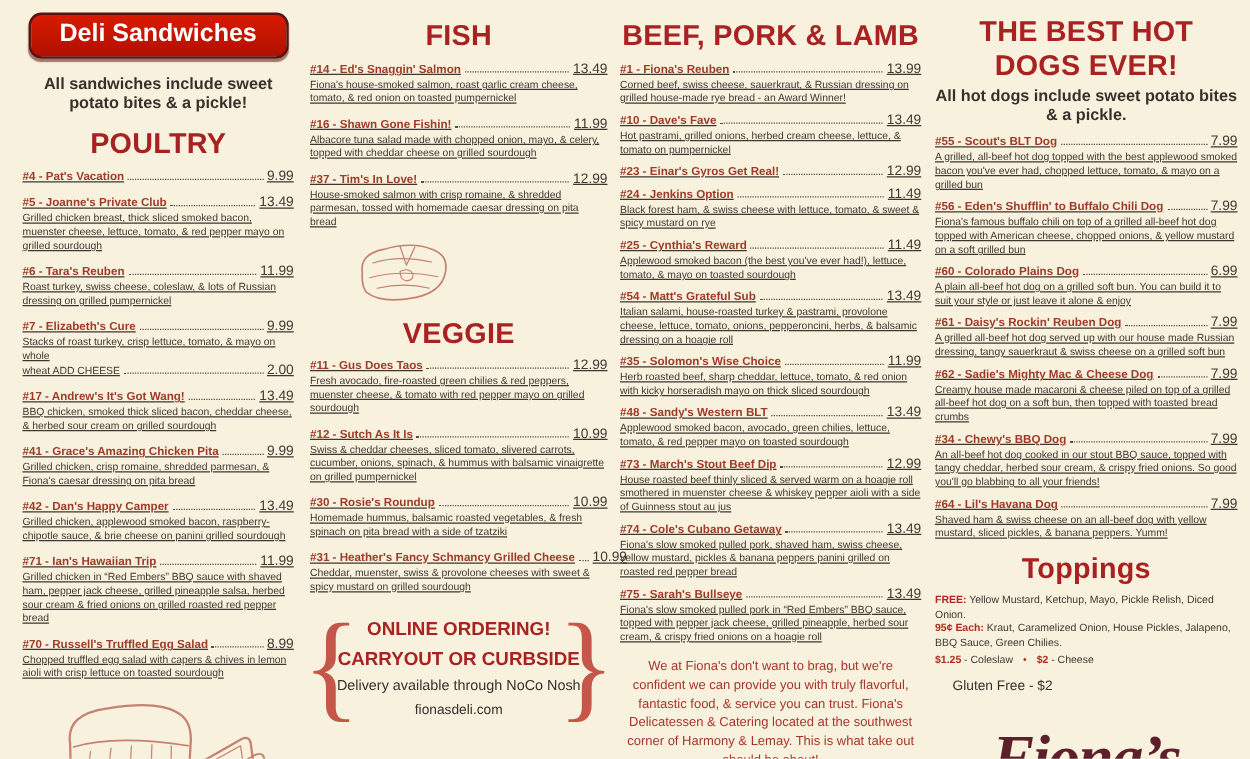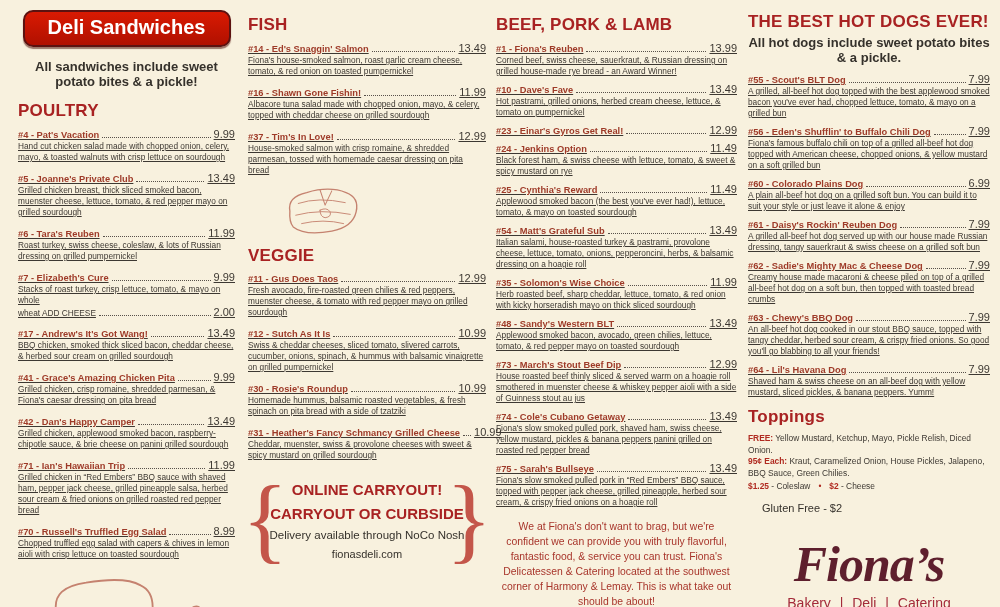--- a/index.html
+++ b/index.html
@@ -17,22 +17,22 @@
 
   .badge{
     margin:10px auto 0;width:178px;padding:4px 13px 6px;
     background:linear-gradient(#d91a02,#b01000);
     border:2px solid #5c1210;border-radius:10px;
     box-shadow:0 2px 1px rgba(80,18,10,.55);
     color:#fff;text-align:center;font-size:20px;font-weight:bold;
   }
   .note{font-size:13px;font-weight:bold;text-align:center;margin-top:12px;color:#35312b;}
   .sec{
-    color:#a82222;font-weight:bold;
-    font-size:17px;margin:12px 0 7px;letter-spacing:.2px;
+    text-align:center;color:#a82222;font-weight:bold;
+    font-size:23px;margin:12px 0 7px;letter-spacing:.2px;
   }
   .sec.tight{margin:9px 0 6px;}
   .item{margin-bottom:9px;text-decoration:underline;}
   .col3 .item{margin-bottom:6px;}
   .col4 .item{margin-bottom:6px;}
   .ihead{display:flex;align-items:baseline;}
   .ititle{color:#9e3a28;font-weight:bold;font-size:9.3px;white-space:nowrap;}
   .dots{flex:1;border-bottom:1.5px dotted #57504a;margin:0 3px 2px;min-width:8px;}
   .iprice{font-size:11px;color:#3d3832;}
   .idesc{font-size:8.3px;line-height:11px;margin-top:1px;color:#3d3832;}
@@ -78,21 +78,20 @@
   <div class="badge">Deli Sandwiches</div>
   <div class="note">All sandwiches include sweet potato bites &amp; a pickle!</div>
   <div class="sec">POULTRY</div>
   <div>
       <div class="item">
         <div class="ihead">
           <span class="ititle">#4 - Pat's Vacation</span>
           <span class="dots"></span>
           <span class="iprice">9.99</span>
         </div>
-        <div class="idesc">Hand cut chicken salad made with chopped onion, celery, mayo, &amp; toasted walnuts with crisp lettuce on sourdough</div>
       </div>
       <div class="item">
         <div class="ihead">
           <span class="ititle">#5 - Joanne's Private Club</span>
           <span class="dots"></span>
           <span class="iprice">13.49</span>
         </div>
         <div class="idesc">Grilled chicken breast, thick sliced smoked bacon, muenster cheese, lettuce, tomato, &amp; red pepper mayo on grilled sourdough</div>
       </div>
       <div class="item">
@@ -238,21 +237,21 @@
           <span class="ititle">#31 - Heather's Fancy Schmancy Grilled Cheese</span>
           <span class="dots"></span>
           <span class="iprice">10.99</span>
         </div>
         <div class="idesc">Cheddar, muenster, swiss &amp; provolone cheeses with sweet &amp; spicy mustard on grilled sourdough</div>
       </div>
     </div>
   <div class="online">
     <span class="brace l">{</span>
     <span class="brace r">}</span>
-    <div class="online-big">ONLINE CARRYOUT!</div>
+    <div class="online-big">ONLINE ORDERING!</div>
     <div class="online-big">CARRYOUT OR CURBSIDE</div>
     <div class="online-small">Delivery available through NoCo Nosh</div>
     <div class="online-url">fionasdeli.com</div>
   </div>
 </div>
 
 <div class="col col3">
   <div class="sec" style="margin-top:15px">BEEF, PORK &amp; LAMB</div>
   <div>
       <div class="item">
@@ -385,21 +384,21 @@
       <div class="item">
         <div class="ihead">
           <span class="ititle">#62 - Sadie's Mighty Mac &amp; Cheese Dog</span>
           <span class="dots"></span>
           <span class="iprice">7.99</span>
         </div>
         <div class="idesc">Creamy house made macaroni &amp; cheese piled on top of a grilled all-beef hot dog on a soft bun, then topped with toasted bread crumbs</div>
       </div>
       <div class="item">
         <div class="ihead">
-          <span class="ititle">#63 - Chewy's BBQ Dog</span>
+          <span class="ititle">#34 - Chewy's BBQ Dog</span>
           <span class="dots"></span>
           <span class="iprice">7.99</span>
         </div>
         <div class="idesc">An all-beef hot dog cooked in our stout BBQ sauce, topped with tangy cheddar, herbed sour cream, &amp; crispy fried onions. So good you'll go blabbing to all your friends!</div>
       </div>
       <div class="item">
         <div class="ihead">
           <span class="ititle">#64 - Lil's Havana Dog</span>
           <span class="dots"></span>
           <span class="iprice">7.99</span>

